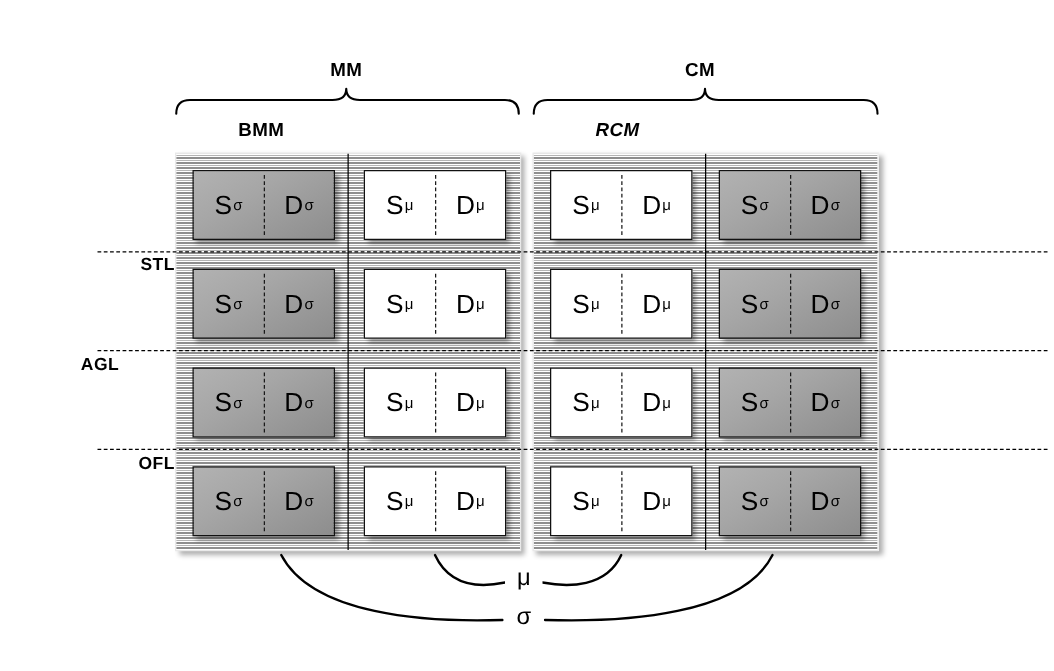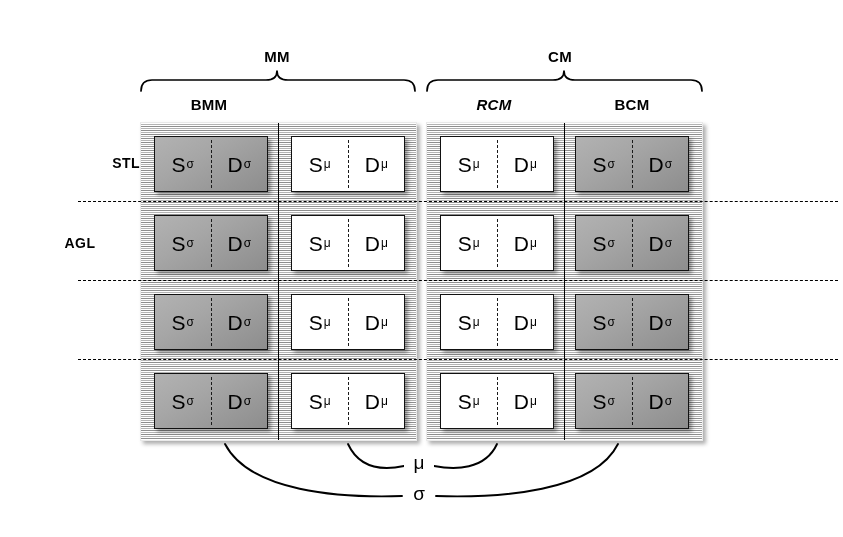--- a/index.html
+++ b/index.html
@@ -21,21 +21,21 @@
     text-align:center;white-space:nowrap;
   }
   .sub-label{
     font-size:15px;font-weight:bold;letter-spacing:.3px;
     text-align:center;white-space:nowrap;
   }
 
   
   .row-label{
     font-size:14px;font-weight:bold;letter-spacing:.4px;
-    text-align:right;white-space:nowrap;
+    text-align:right;white-space:nowrap;margin-top:48px;
   }
 
   
   .panel{
     position:absolute;
     background-image:repeating-linear-gradient(
         to bottom,
         #ffffff 0px, #ffffff 1px,
         #b4b4b4 1px, #b4b4b4 2px,
         #ffffff 2px, #ffffff 3px,
@@ -95,24 +95,24 @@
 <body>
 
 <div id="stage">
 
   <div class="abs group-label" style="left:207px;top:48px;width:140px;">MM</div>
   <div class="abs group-label" style="left:490px;top:48px;width:140px;text-align:center;">CM</div>
 
   <div class="abs sub-label" style="left:140px;top:96px;width:138px;">BMM</div>
   <div class="abs sub-label" style="left:262px;top:96px;width:138px;margin-top:37px;">RMM</div>
   <div class="abs sub-label" style="left:425px;top:96px;width:138px;font-style:italic;">RCM</div>
-  <div class="abs sub-label" style="left:563px;top:96px;width:138px;">BCM</div>
 
   <div class="abs row-label" style="left:20px;top:155px;width:120px;">STL</div>
   <div class="abs row-label" style="left:20px;top:235px;width:120px;text-align:center;">AGL</div>
+  <div class="abs row-label" style="left:20px;top:314px;width:120px;">OFL</div>
 
   <div class="panel" style="left:140px;top:122px;width:277px;height:319px;">
     <div class="panel-divider" style="left:137px;"></div>
   </div>
 
   <div class="panel" style="left:426px;top:122px;width:277px;height:319px;">
     <div class="panel-divider" style="left:137px;"></div>
   </div>
 
   <div class="cell grey" style="left:154px;top:136px;width:114px;height:56px;">

